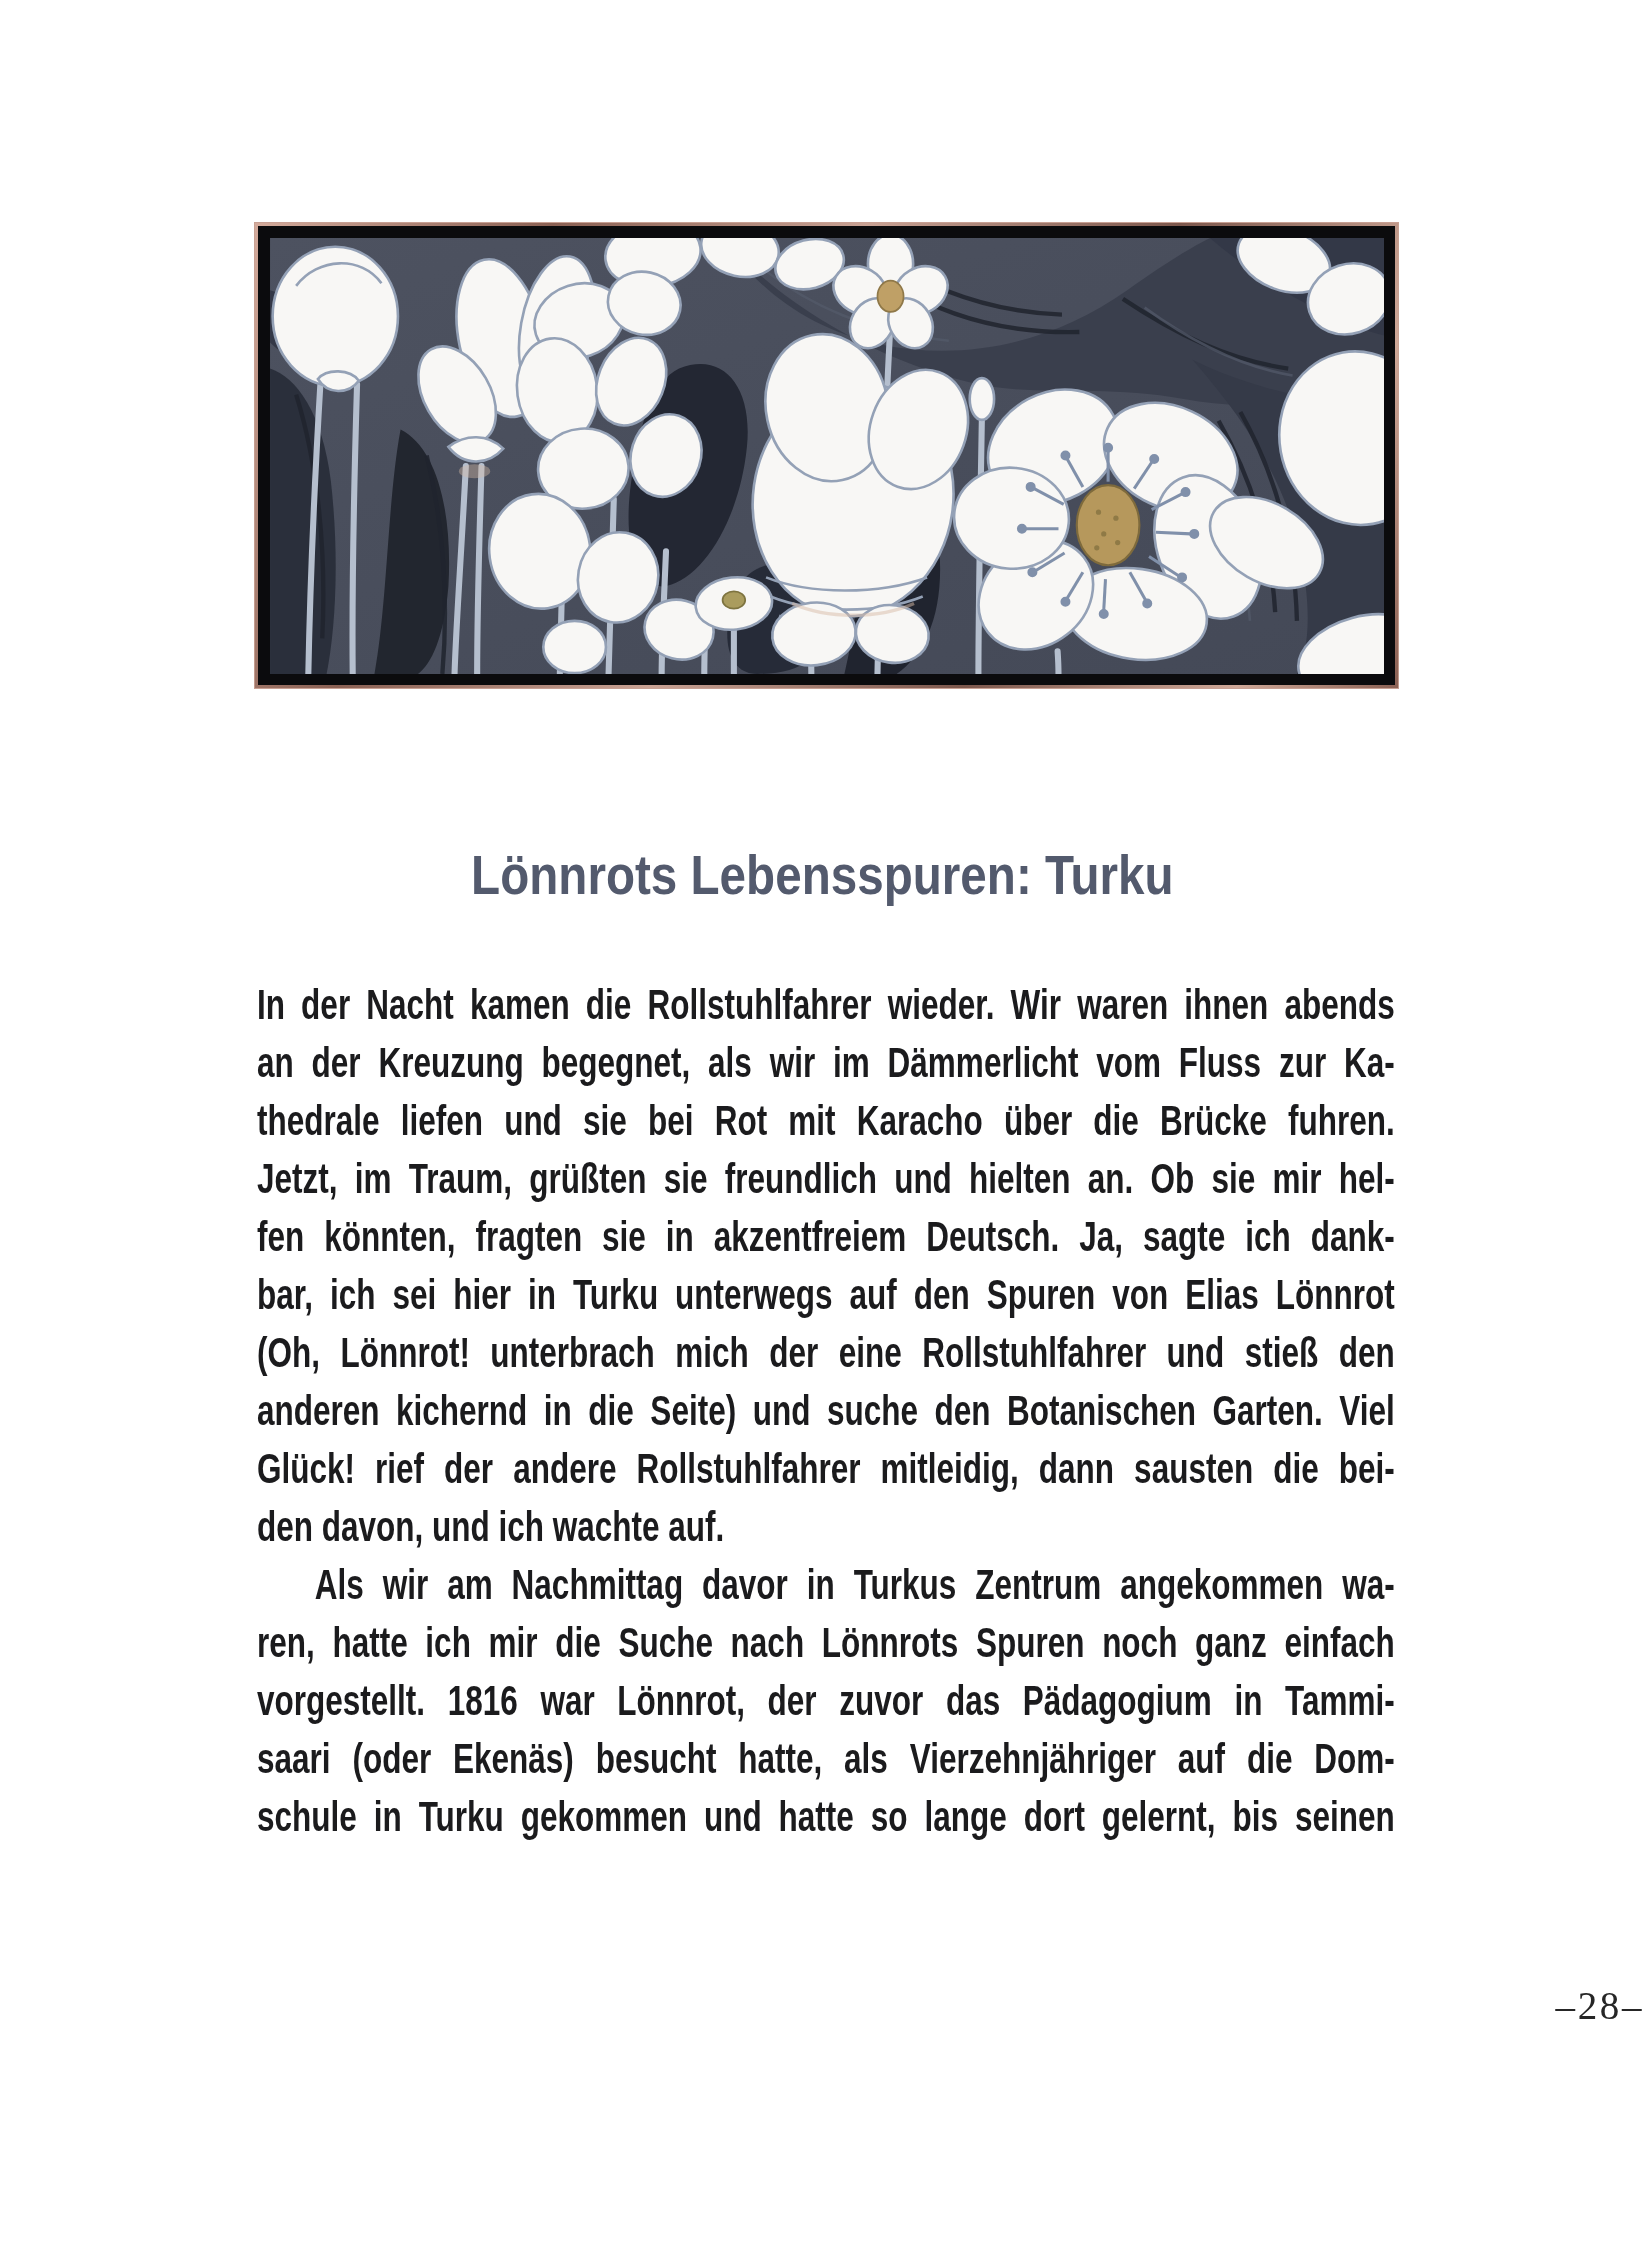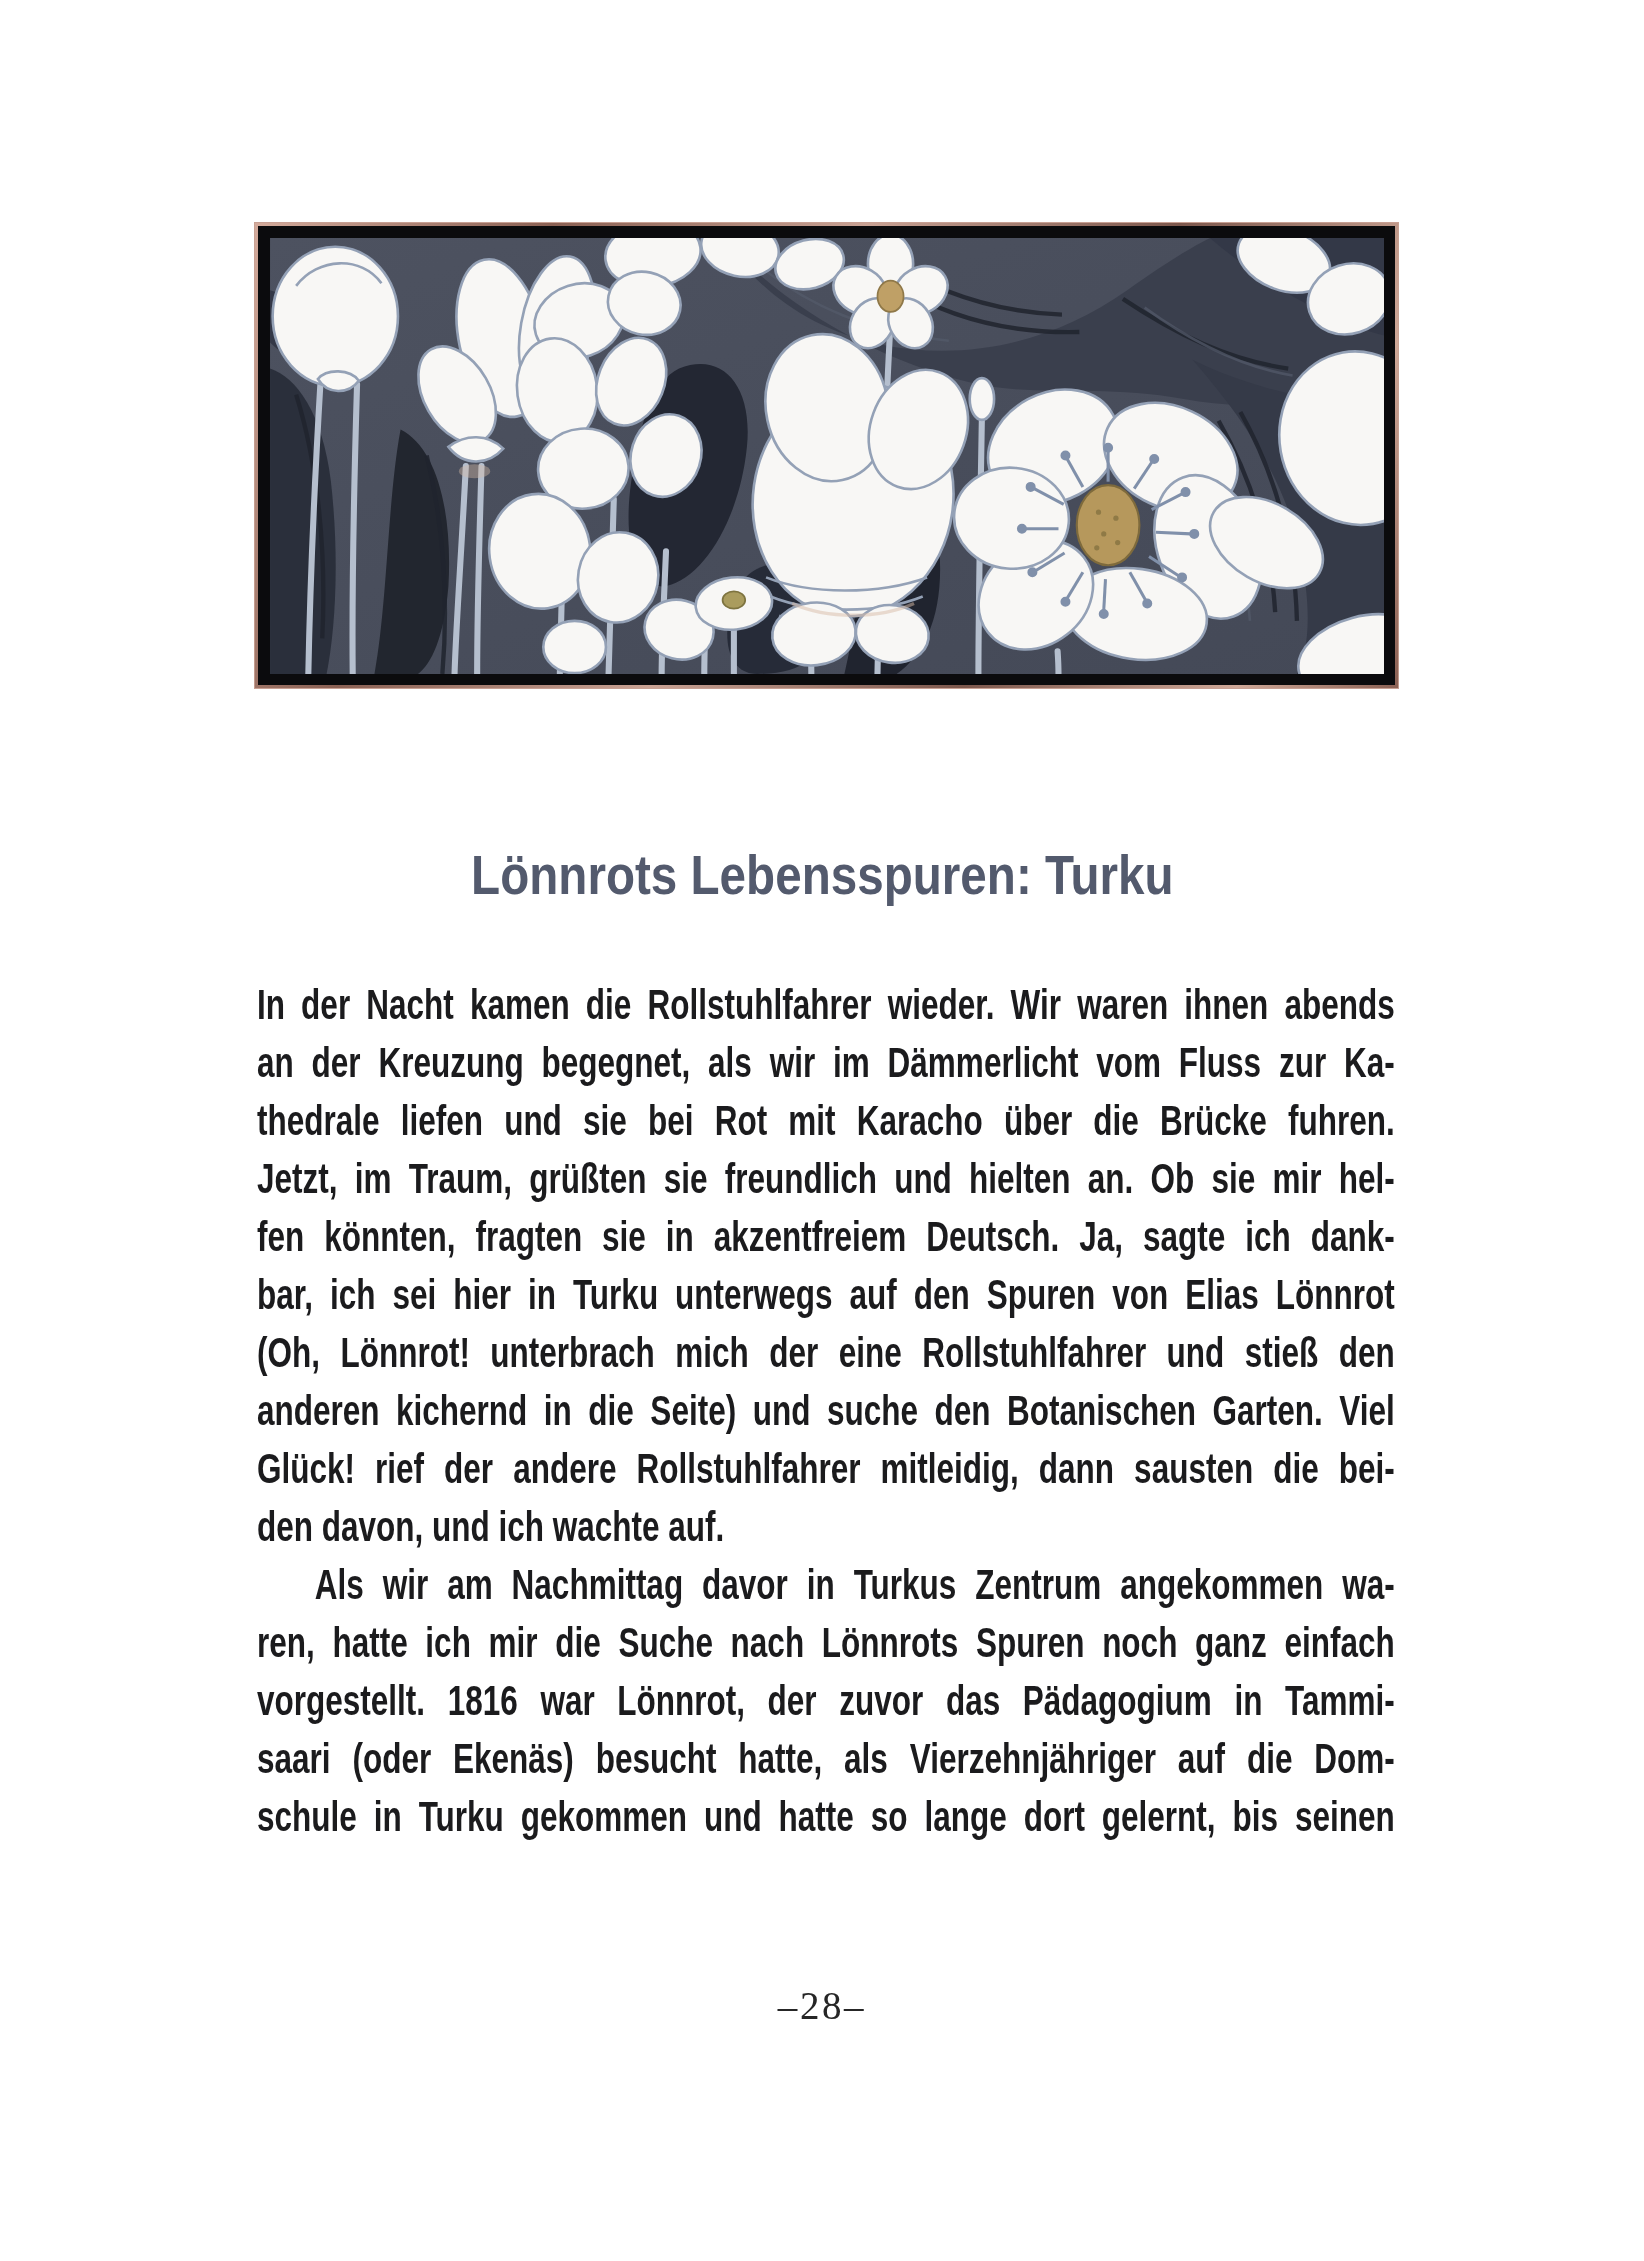--- a/index.html
+++ b/index.html
@@ -32,21 +32,21 @@
     transform:scaleX(0.75);transform-origin:left top;
     font-size:42px;line-height:58px;font-weight:700;color:#1b1b1d;
   }
   .line{text-align:justify;text-align-last:justify;white-space:normal;}
   .line.nj{text-align:left;text-align-last:left;}
   .line.ind{padding-left:77px;}
 
   
   .pagenum{
     position:absolute;left:0;top:1986px;width:1644px;margin:0;
-    text-align:center;font-family:"Liberation Serif", serif;
+    text-align:right;font-family:"Liberation Serif", serif;
     font-size:39px;line-height:39px;font-weight:400;color:#262626;letter-spacing:2.6px;
   }
 </style>
 </head>
 <body>
 
 <div class="page">
 
   <figure class="artframe">
     <div class="artblack">

